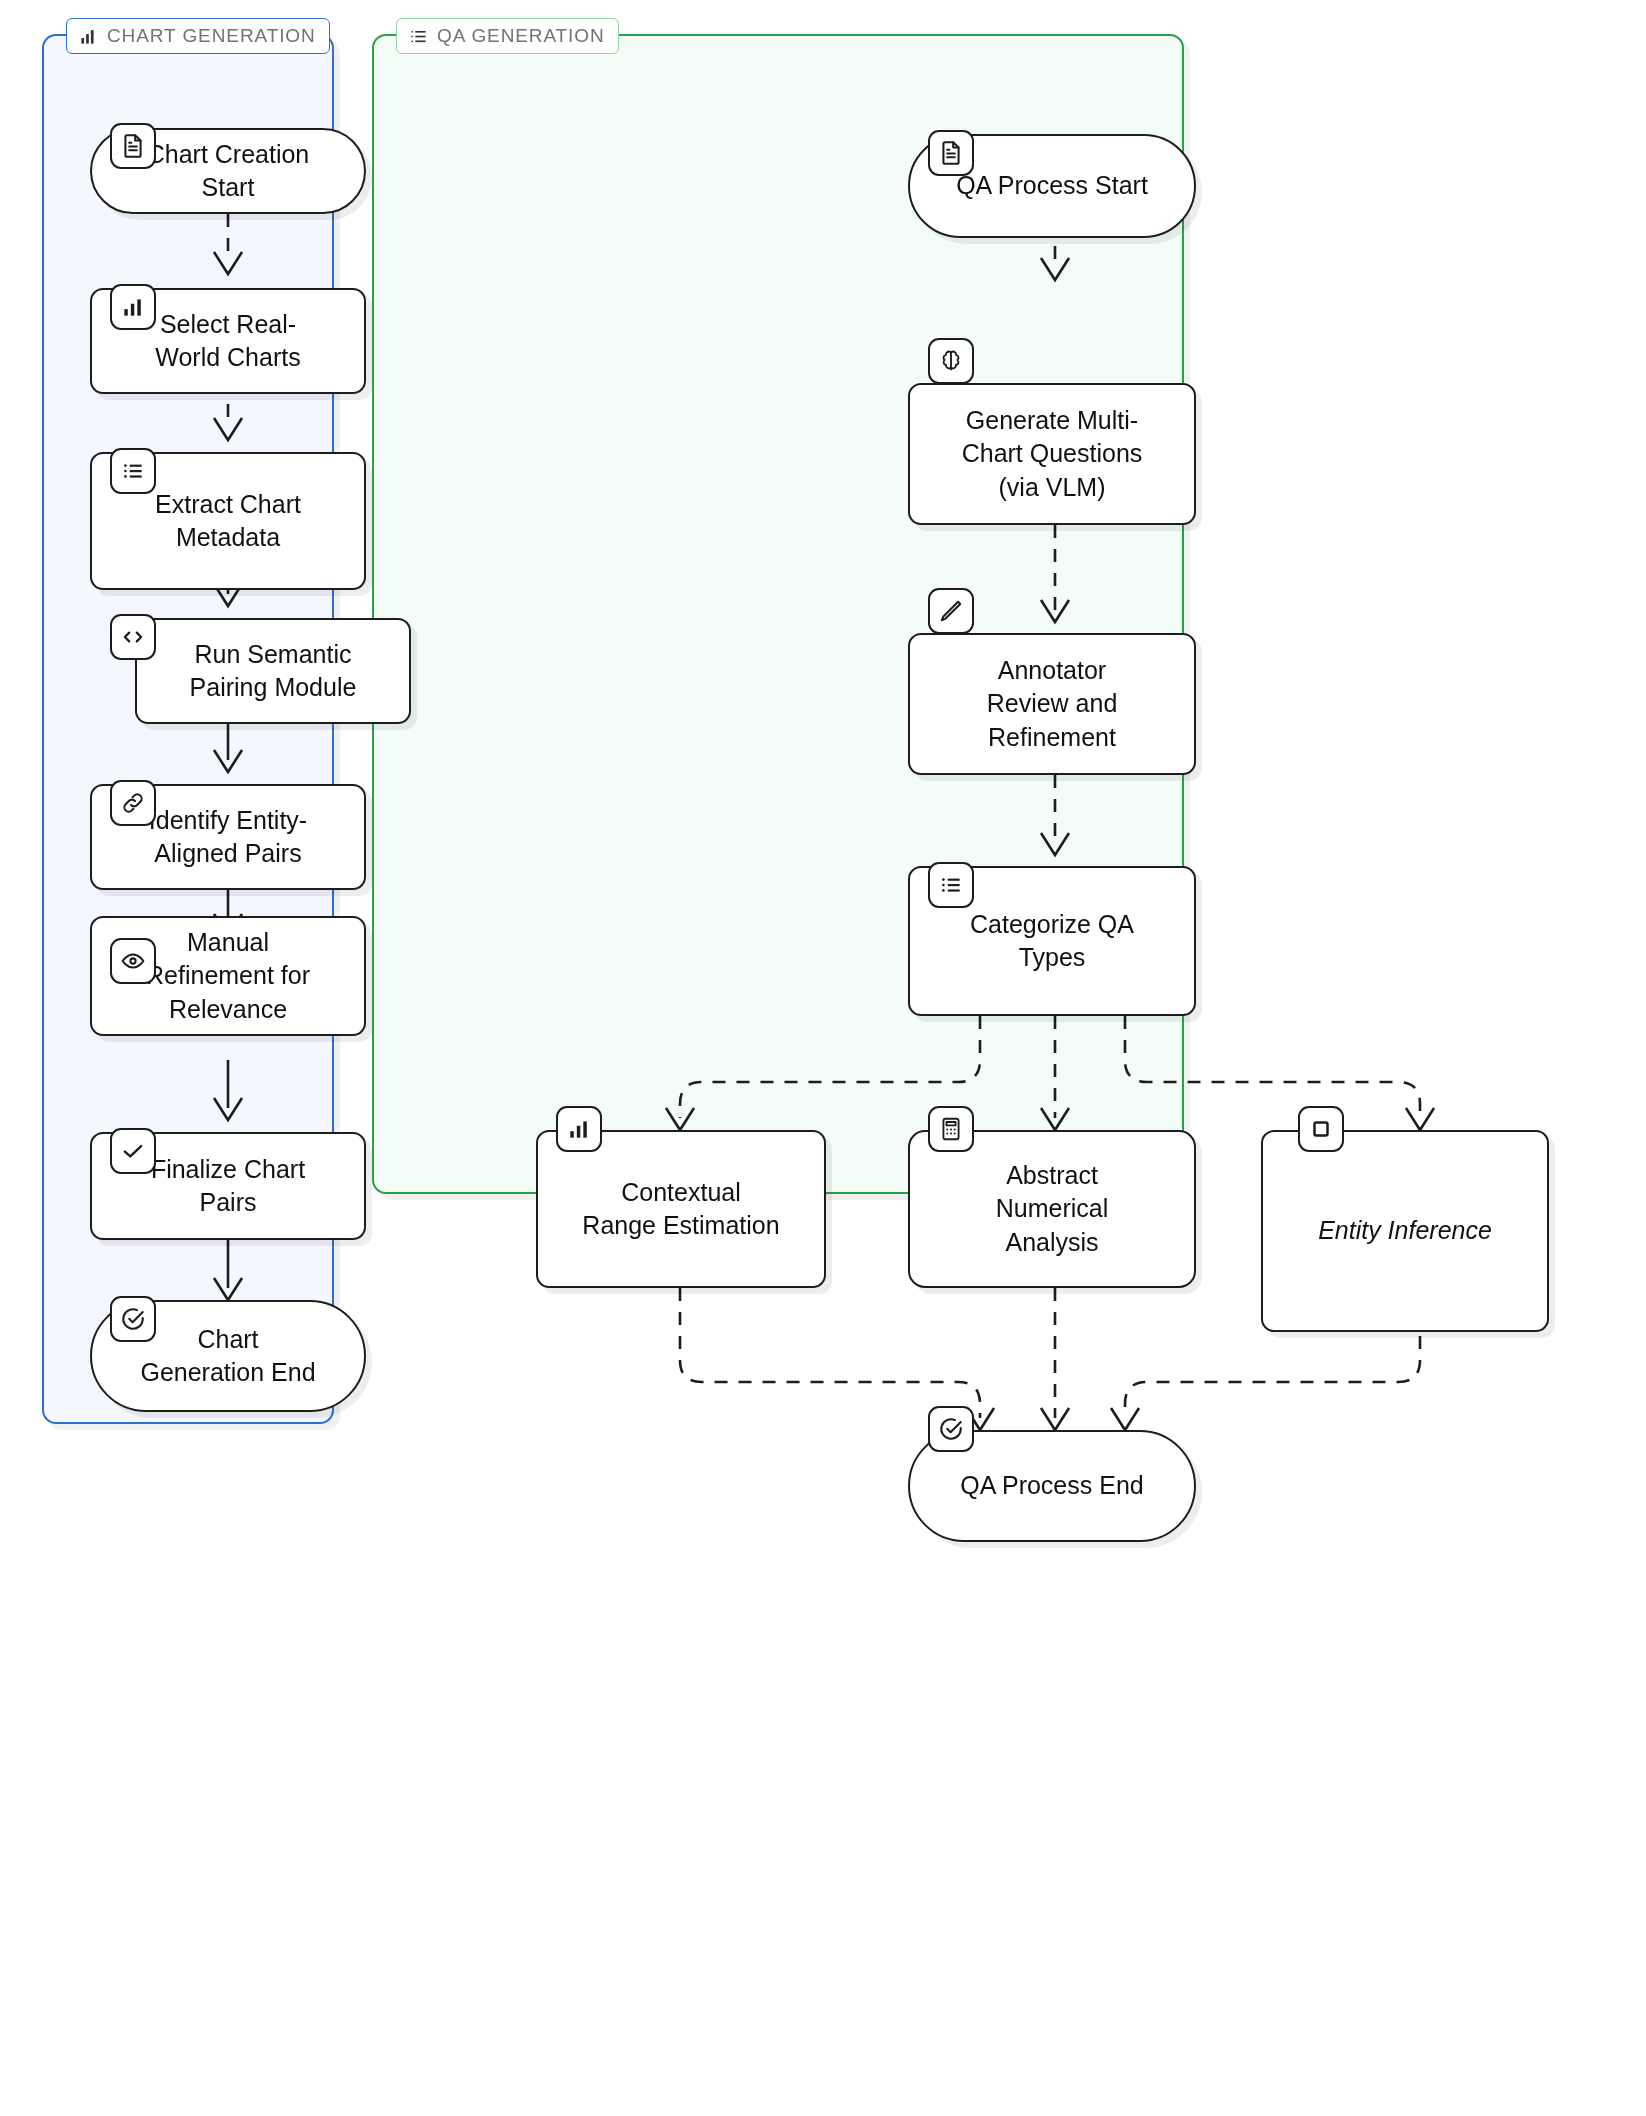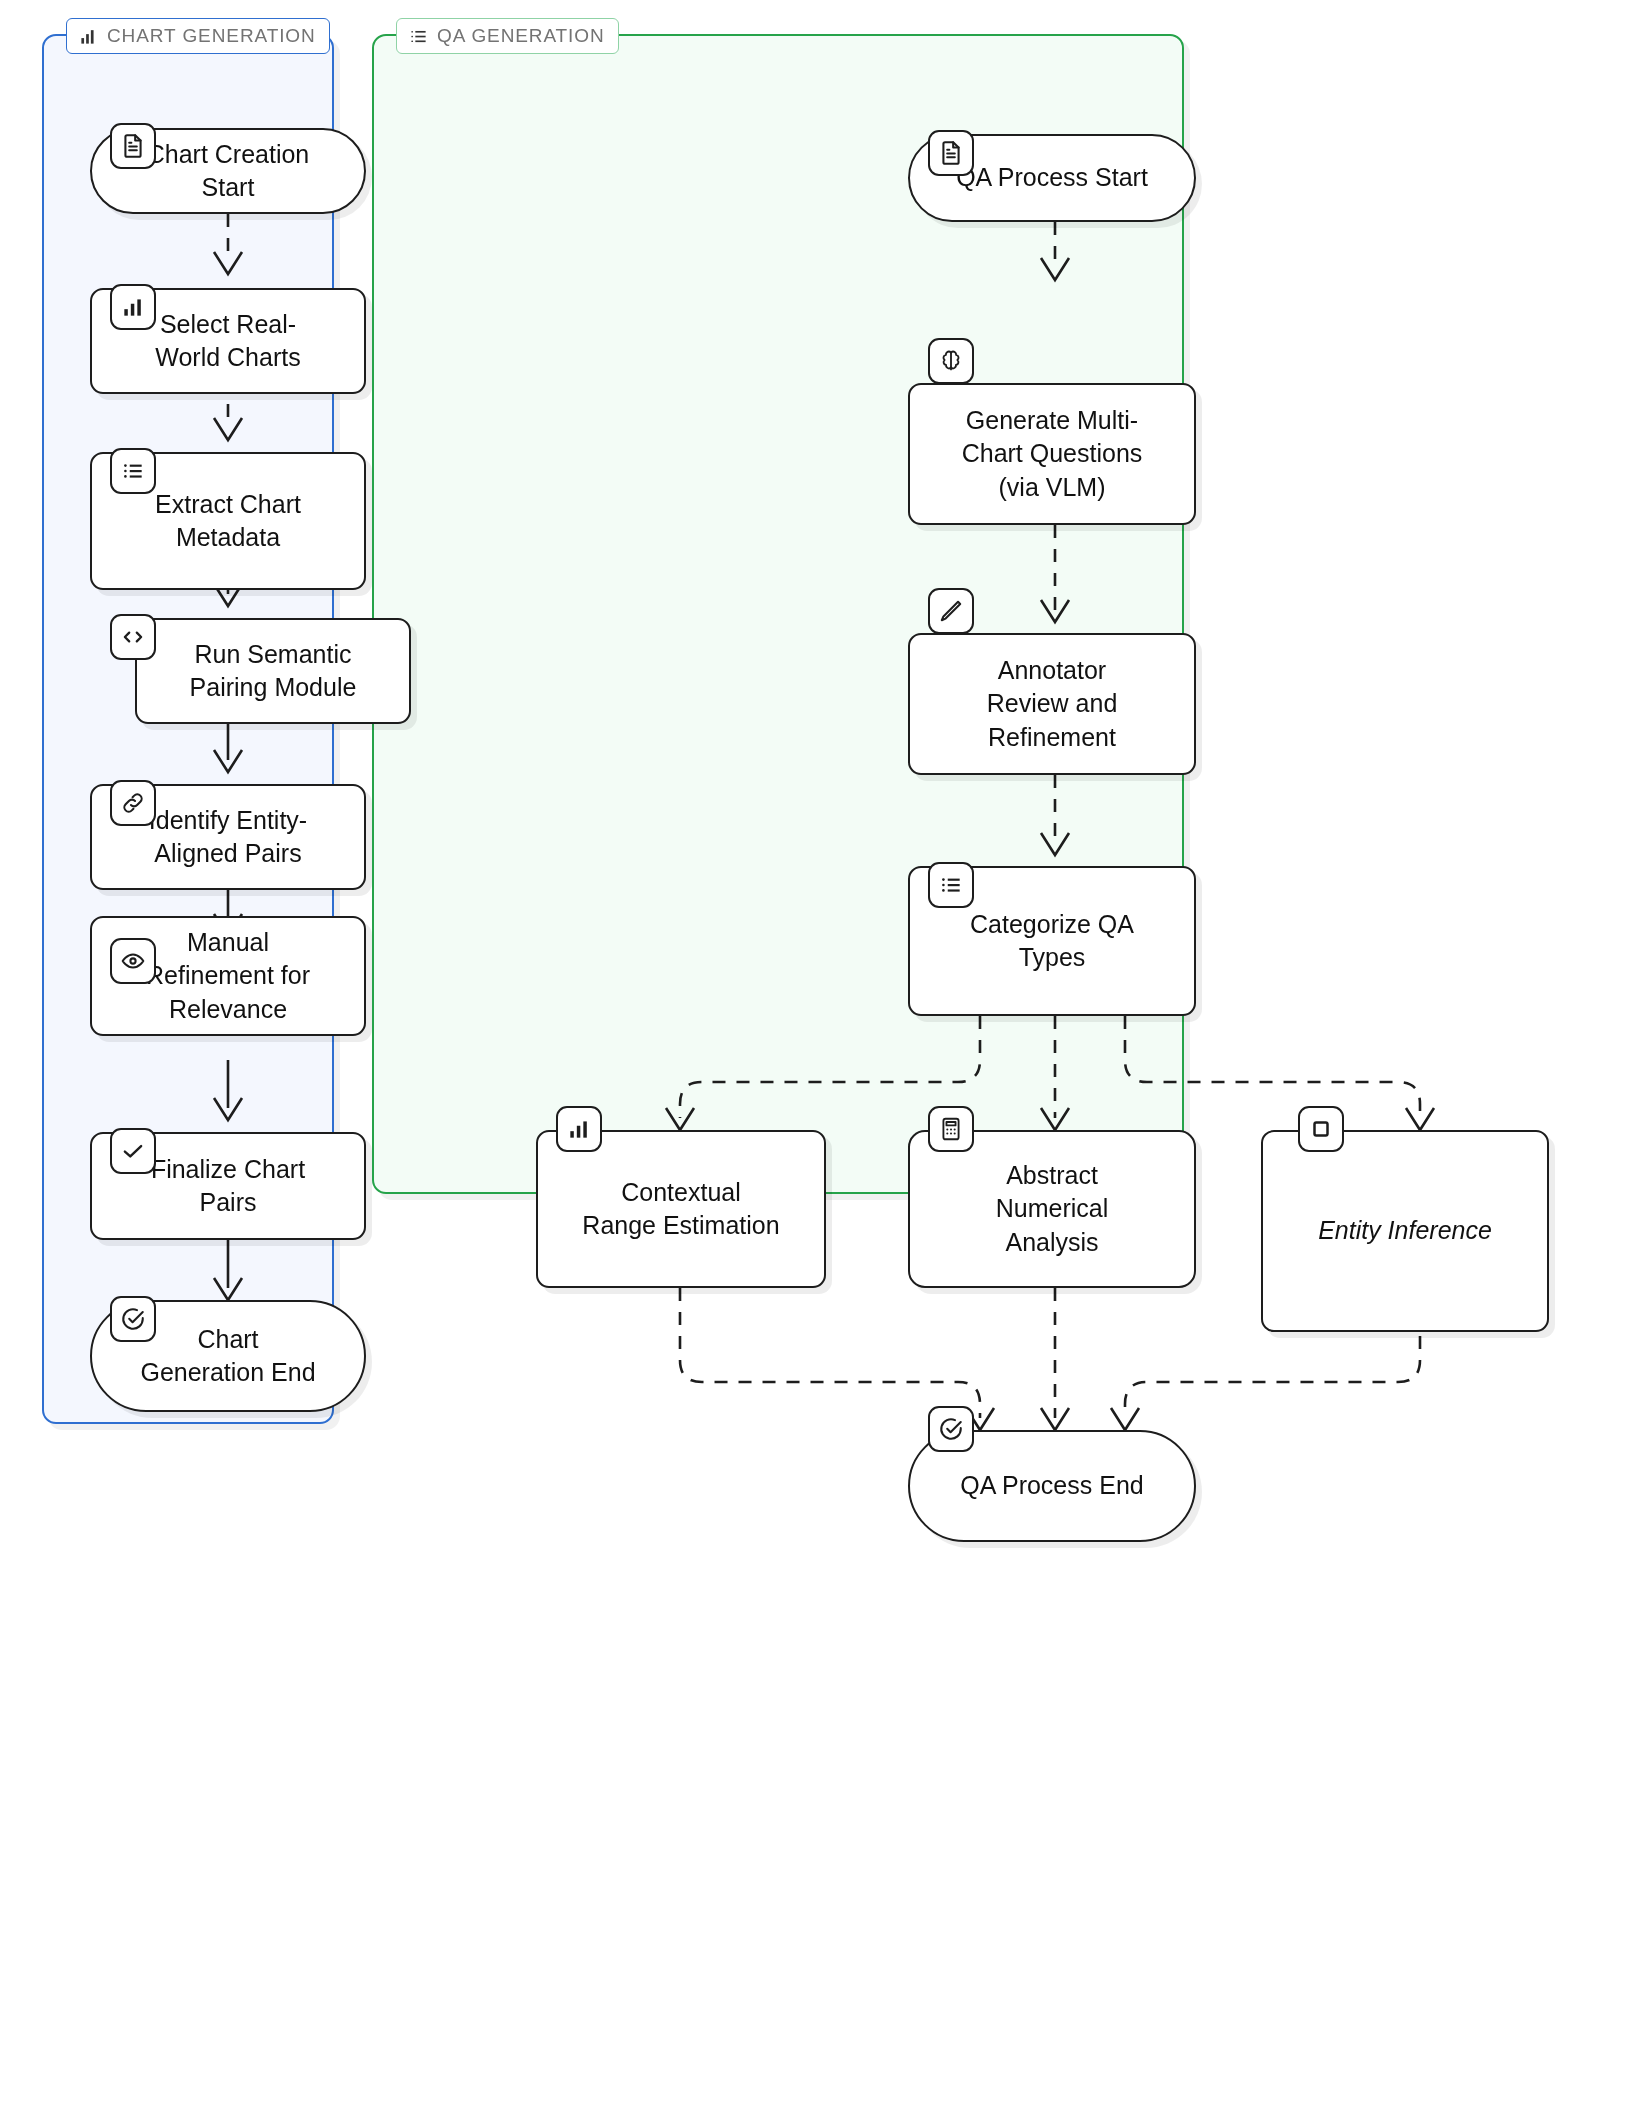--- a/index.html
+++ b/index.html
@@ -270,21 +270,21 @@
     <span class="node-text">Chart
 Generation End</span>
   </div>
   <div class="badge" style="left:110px; top:1296px;">
     <svg width="26" height="26" viewBox="0 0 24 24" fill="none" stroke="#1d1d1d" stroke-width="1.9" stroke-linecap="round" stroke-linejoin="round">
       <path d="M21 11.2V12a9 9 0 1 1-5.3-8.2"></path>
       <path d="M8.5 11.8 L11.6 15 L21 5.6"></path>
     </svg>
   </div>
 
-  <div class="node terminal" style="left:908px; top:134px; width:288px; height:88px;">
+  <div class="node terminal" style="left:908px; top:134px; width:288px; height:104px;">
     <span class="node-text">QA Process Start</span>
   </div>
   <div class="badge" style="left:928px; top:130px;">
     <svg width="26" height="26" viewBox="0 0 24 24" fill="none" stroke="#1d1d1d" stroke-width="1.9" stroke-linecap="round" stroke-linejoin="round">
       <path d="M14 2H6.5A1.5 1.5 0 0 0 5 3.5v17A1.5 1.5 0 0 0 6.5 22h11a1.5 1.5 0 0 0 1.5-1.5V7z"></path>
       <path d="M14 2v5h5"></path>
         <path d="M8.5 12.5h7"></path>
         <path d="M8.5 16h7"></path>
         <path d="M8.5 9h2"></path>
     </svg>

